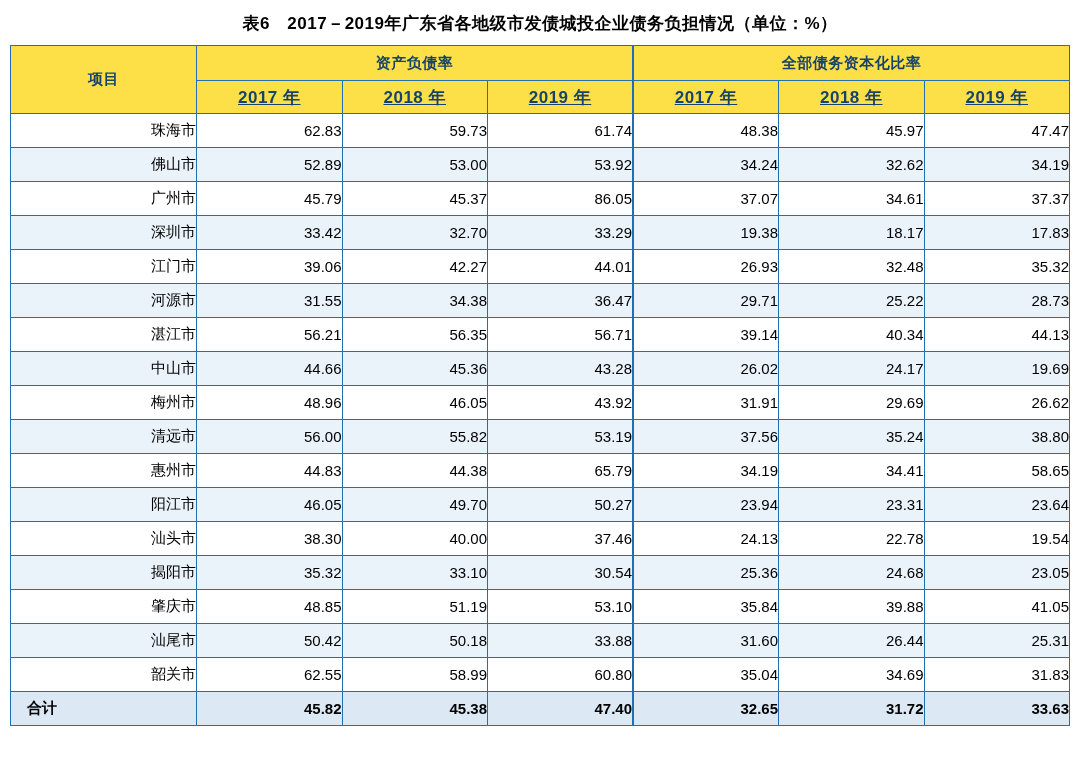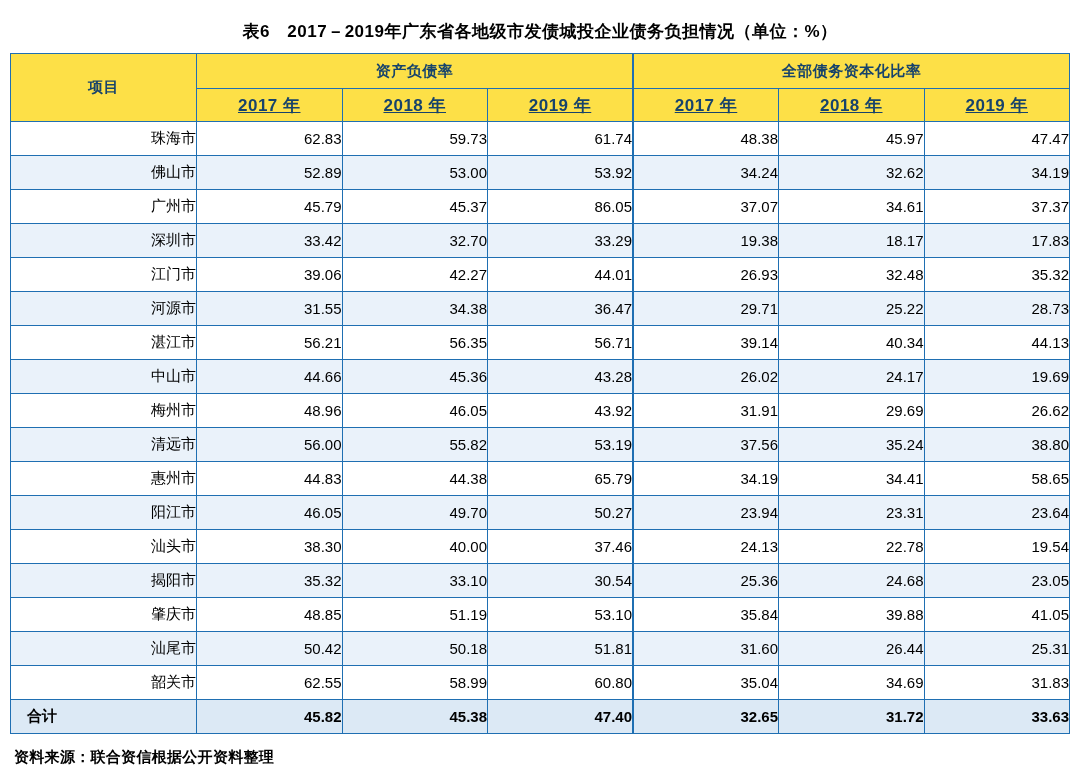--- a/index.html
+++ b/index.html
@@ -19,21 +19,21 @@
     width: 1080px;
     height: 768px;
     box-sizing: border-box;
     padding: 8px 10px 0 10px;
   }
   .table-title {
     text-align: center;
     font-size: 17px;
     font-weight: bold;
     letter-spacing: 0.5px;
-    margin: 12px 0 10px 0;
+    margin: 4px 0 10px 0;
     color: #000;
   }
   table.data {
     border-collapse: collapse;
     width: 1060px;
     margin: 0 auto;
     table-layout: fixed;
   }
   table.data th, table.data td {
     border: 1px solid #1f6fb2;
@@ -252,21 +252,21 @@
           <td class="num">51.19</td>
           <td class="num">53.10</td>
           <td class="num vsep-left">35.84</td>
           <td class="num">39.88</td>
           <td class="num">41.05</td>
         </tr>
         <tr class="even">
           <td class="name">汕尾市</td>
           <td class="num">50.42</td>
           <td class="num">50.18</td>
-          <td class="num">51.81</td>
+          <td class="num">33.88</td>
           <td class="num vsep-left">31.60</td>
           <td class="num">26.44</td>
           <td class="num">25.31</td>
         </tr>
         <tr class="odd">
           <td class="name">韶关市</td>
           <td class="num">62.55</td>
           <td class="num">58.99</td>
           <td class="num">60.80</td>
           <td class="num vsep-left">35.04</td>
@@ -278,15 +278,14 @@
           <td class="num">45.82</td>
           <td class="num">45.38</td>
           <td class="num">47.40</td>
           <td class="num vsep-left">32.65</td>
           <td class="num">31.72</td>
           <td class="num">33.63</td>
         </tr>
       </tbody>
   </table>
 
-  <div class="source">资料来源：联合资信根据公开资料整理</div>
 
 </div>
 
 </body></html>

